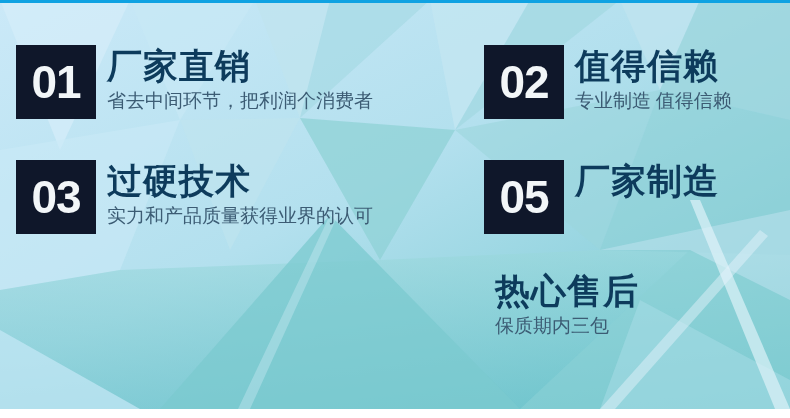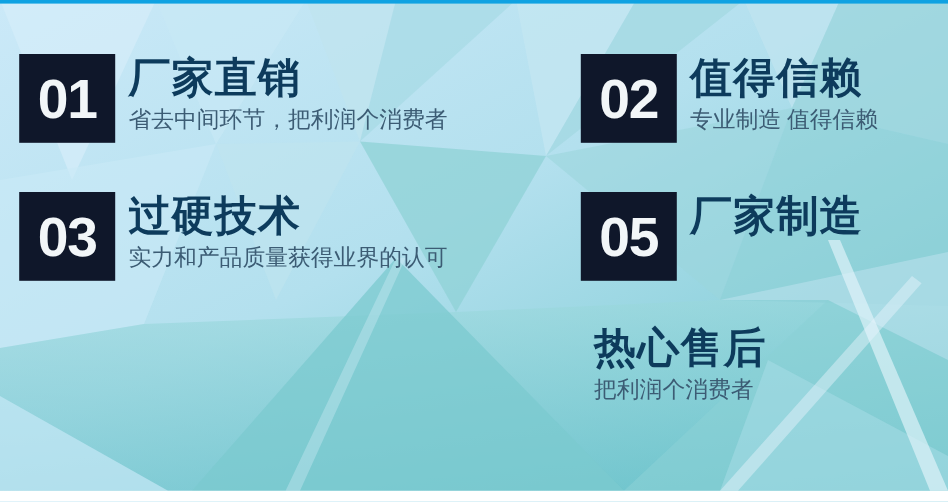--- a/index.html
+++ b/index.html
@@ -191,18 +191,18 @@
       <div class="badge">05</div>
       <div class="texts">
         <div class="title">厂家制造</div>
       </div>
     </div>
 
 
     <div class="item col-right row-3">
       <div class="texts">
         <div class="title">热心售后</div>
-        <div class="subtitle">把利润个消费者</div>
+        <div class="subtitle">保质期内三包</div>
       </div>
     </div>
 
   </div>
 </div>
 
 </body></html>

